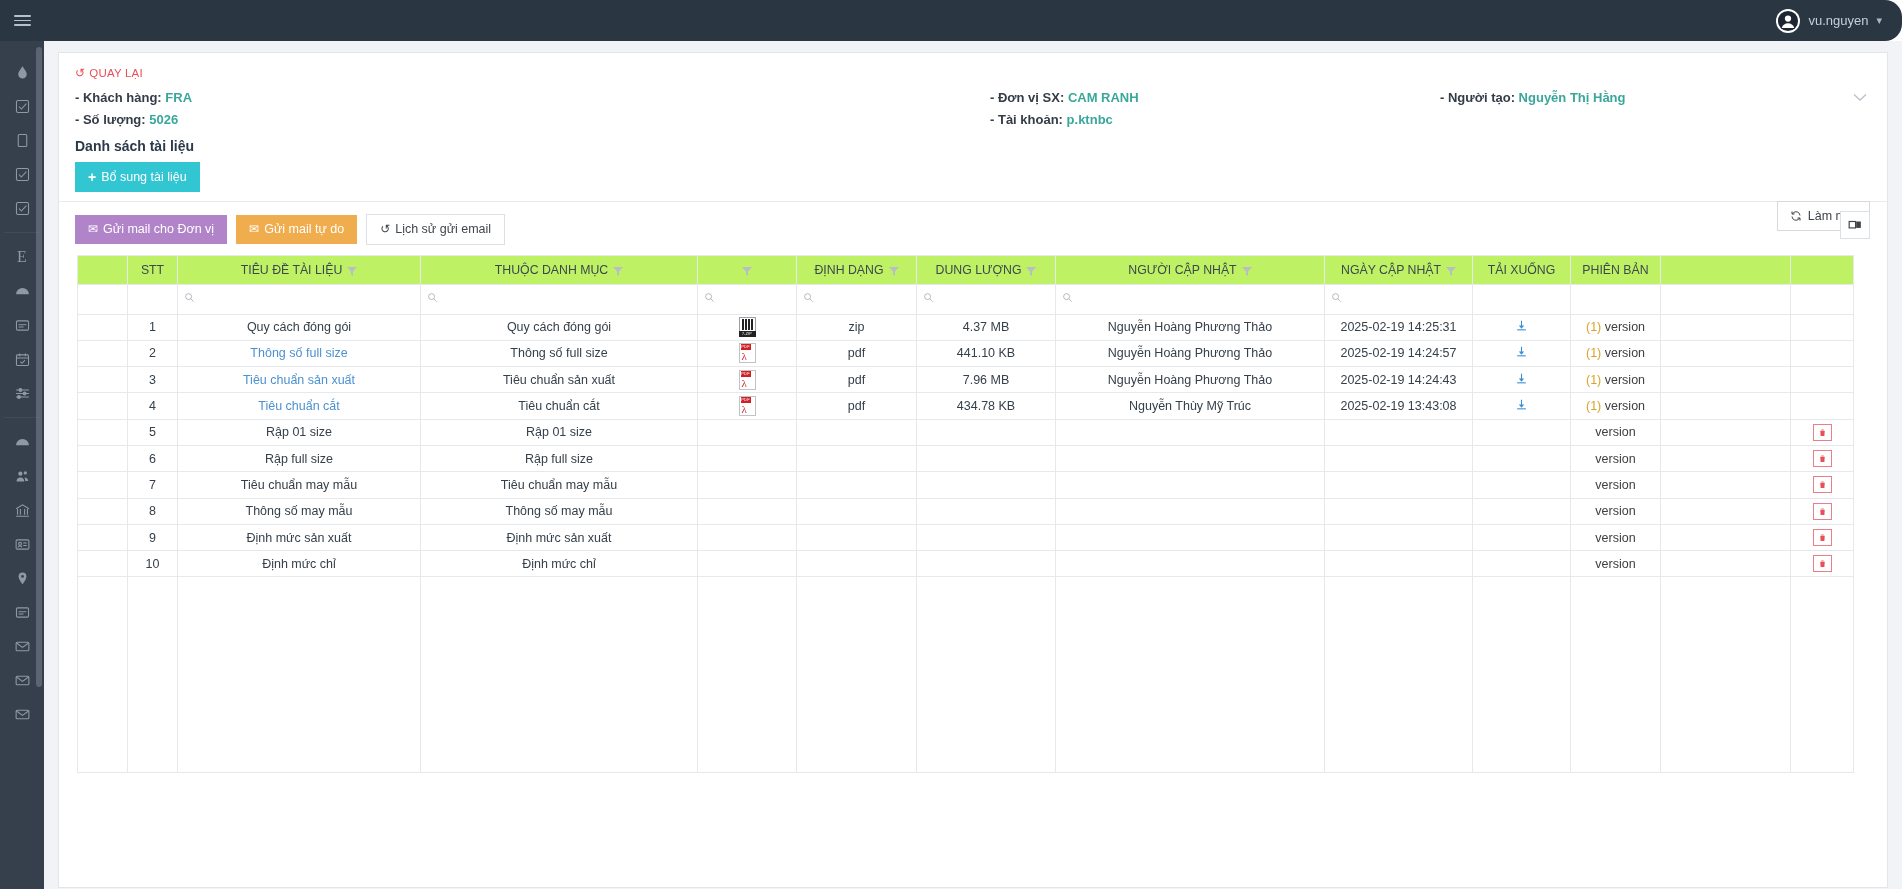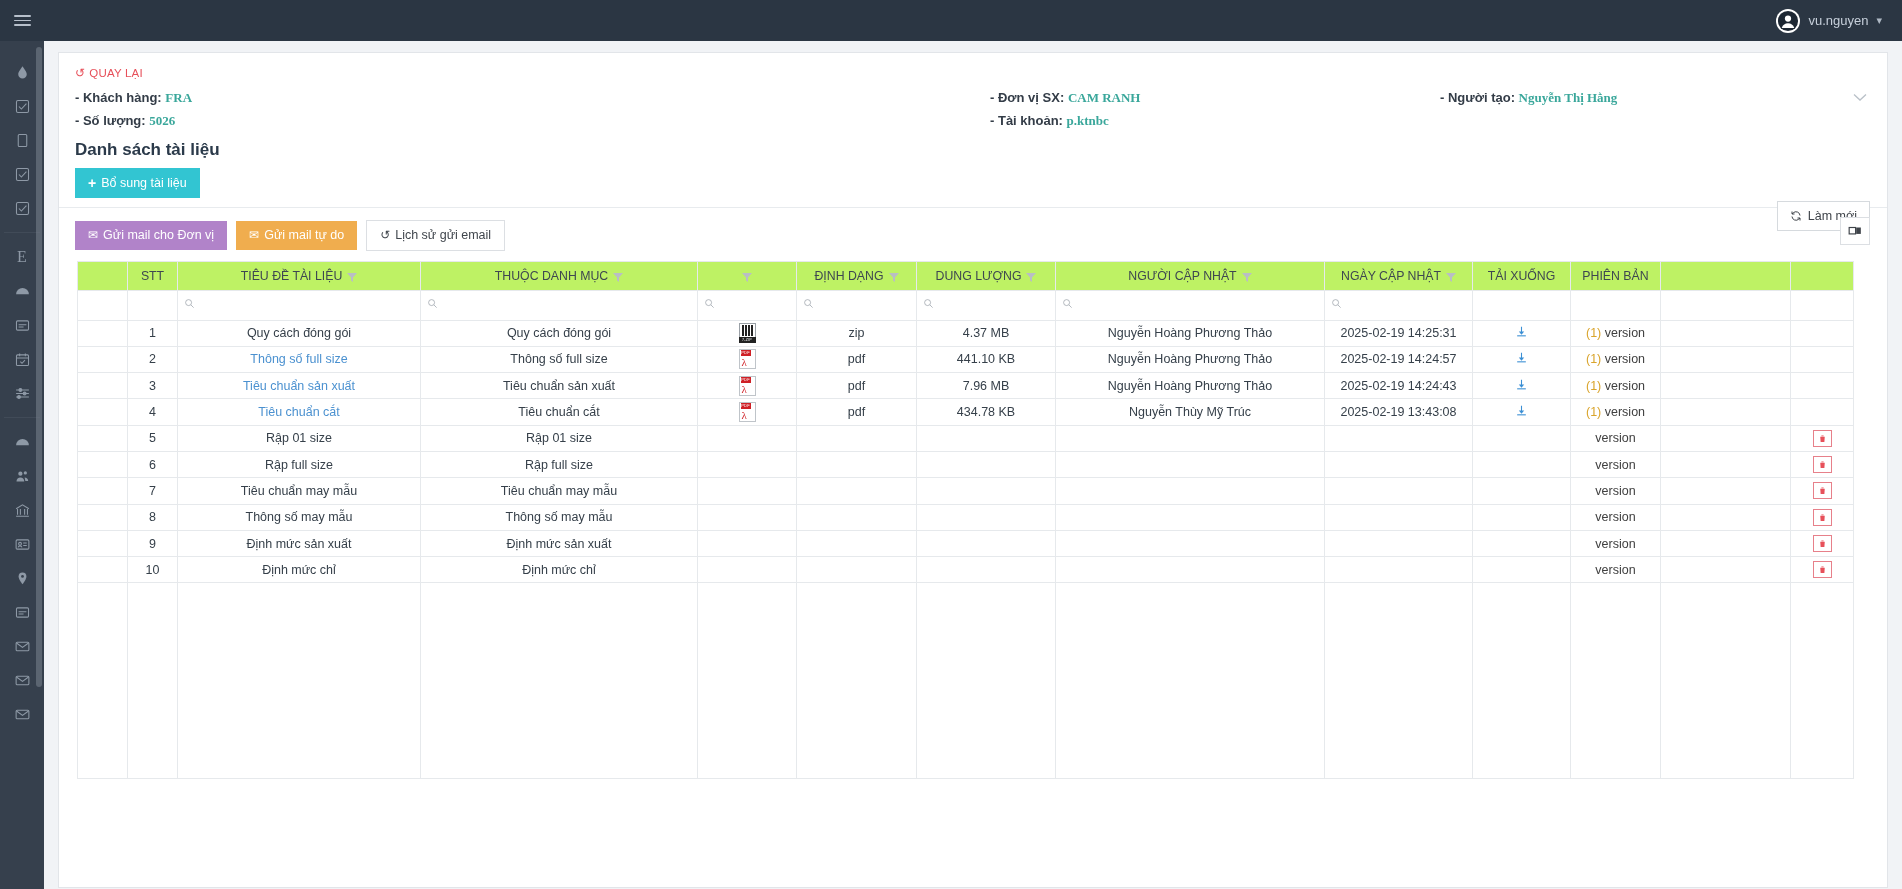--- a/index.html
+++ b/index.html
@@ -7,21 +7,21 @@
     width:1902px; height:889px;
     font-family: "Liberation Sans", sans-serif;
     background:#ffffff;
     overflow:hidden;
   }
 
   
   .topbar{
     position:absolute; top:0; left:0; width:1902px; height:41px;
     background:#2b3643;
-    display:flex; align-items:center; justify-content:flex-end;
+    display:flex; align-items:center; justify-content:flex-end;border-radius:17px;
   }
   .topbar-user{
     display:flex; align-items:center; gap:8px;
     color:#c6cfda; font-size:13px; margin-right:20px; cursor:pointer;
   }
   .avatar{
     width:24px;height:24px;border-radius:50%;background:#fff;
     display:flex;align-items:center;justify-content:center;
   }
   .avatar svg{width:22px;height:22px;}
@@ -77,30 +77,30 @@
     display:inline-flex; align-items:center; gap:4px;
   }
   .back-link .ic{ font-size:12px; }
   .info-grid{
     display:grid;
     grid-template-columns: 915px 450px 1fr;
     margin-top:9px;
     row-gap:7px;
   }
   .kv{ font-size:13px; color:#333c47; font-weight:bold; white-space:nowrap;}
-  .kv .val{ color:#3aa79b; font-weight:bold;font-family:Liberation Serif, serif;}
+  .kv .val{ color:#3aa79b; font-weight:bold;}
   .kv .val.num{ color:#3aa79b;text-align:center; }
   .collapse-caret{
     position:absolute; right:20px; top:36px; color:#b9c0c8; font-size:14px; cursor:pointer;
   }
 
   
   .title-zone{ padding:2px 16px 0 16px;}
   h1.page-title{
-    font-size:17px; color:#2b3a4a; font-weight:bold; margin:3px 0 8px 0;
+    font-size:14px; color:#2b3a4a; font-weight:bold; margin:3px 0 8px 0;
   }
   .btn{
     display:inline-flex; align-items:center; gap:5px;
     font-size:12.5px; border:none; cursor:pointer;
     padding:8px 13px; color:#fff; line-height:1;
   }
   .btn-add{ background:#32c5d2; }
   .btn-add .plus{ font-weight:bold; font-size:14px;}
 
   .refresh-wrap{

